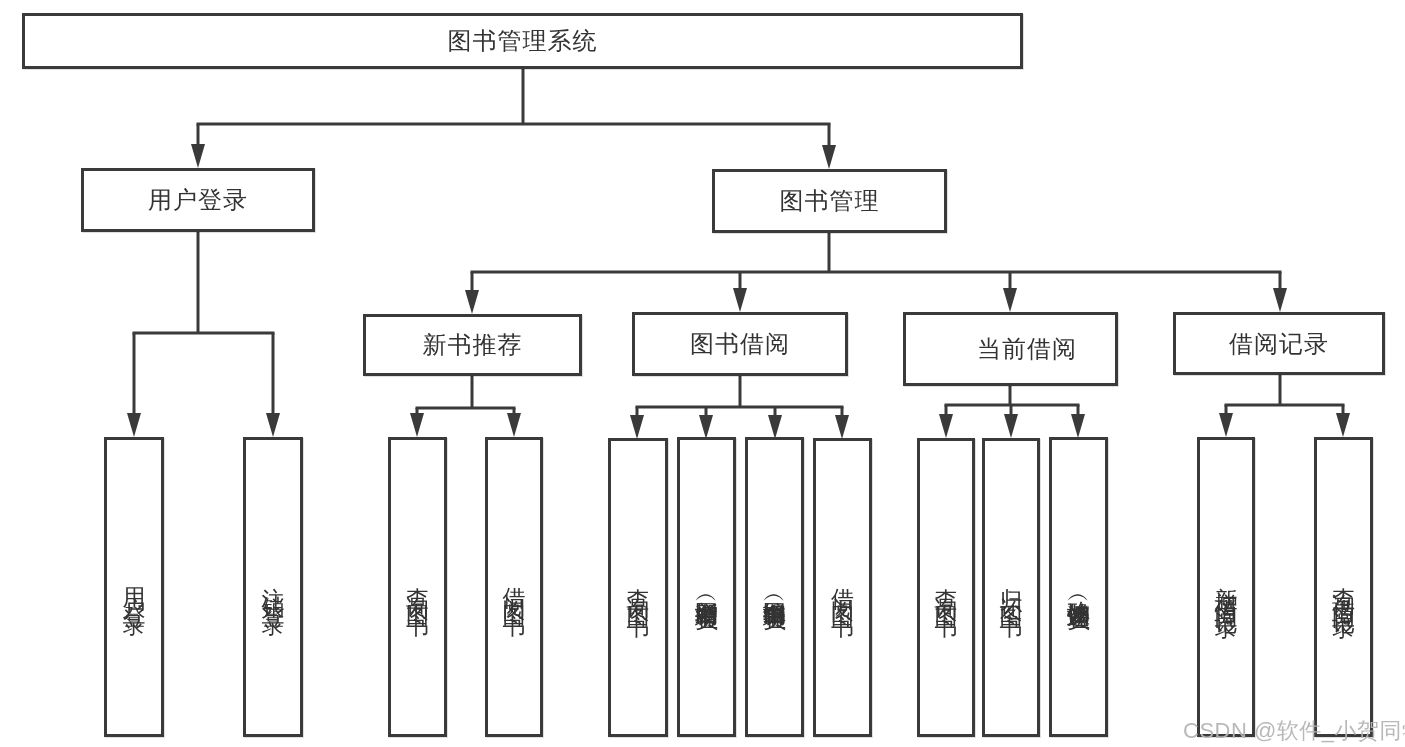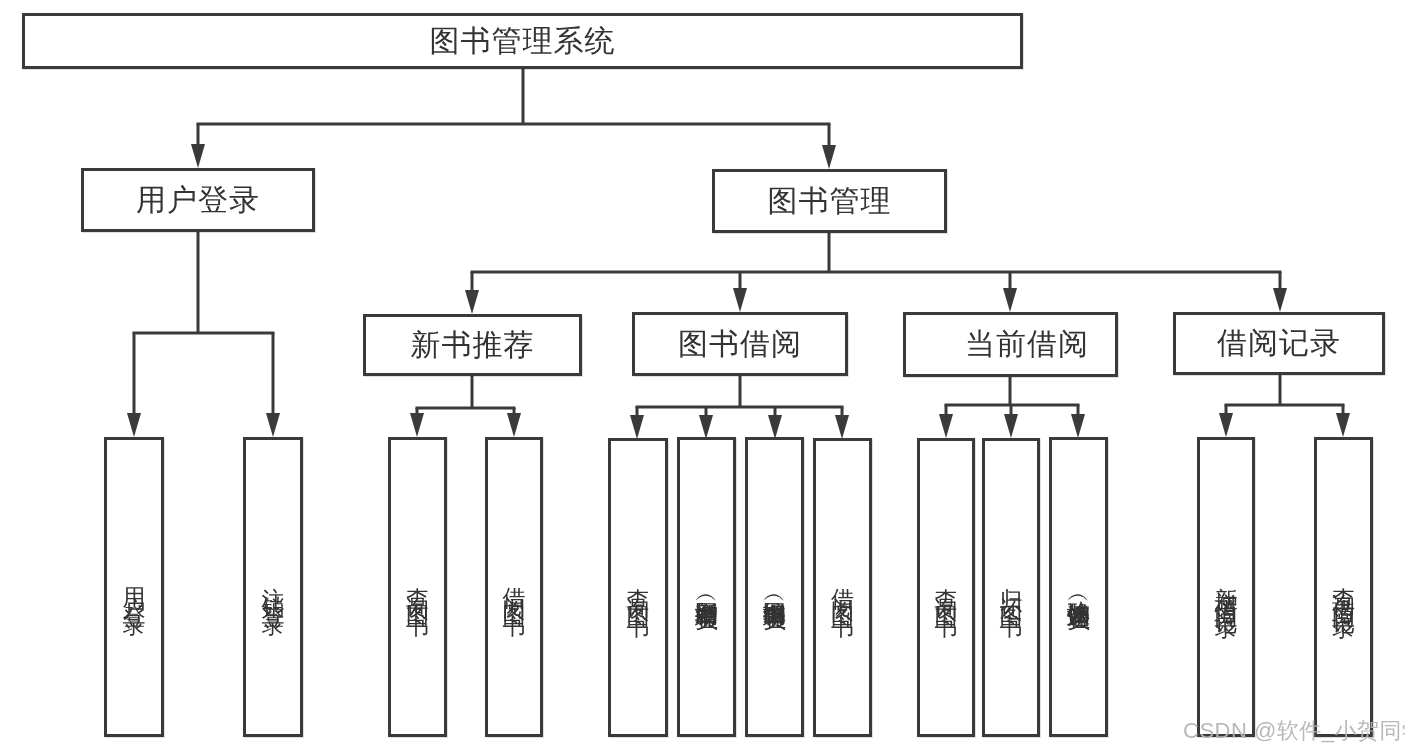--- a/index.html
+++ b/index.html
@@ -7,21 +7,21 @@
     position:relative; width:1405px; height:747px; background:#ffffff;
     font-family:"Liberation Sans", sans-serif; overflow:hidden;
   }
   svg.connectors { position:absolute; left:0; top:0; z-index:1; }
   .node {
     position:absolute; box-sizing:border-box; background:#ffffff;
     border:3px solid #3a3a3a; color:#333333;
     display:flex; align-items:center; justify-content:center;
     z-index:2; box-shadow:1px 1px 0 rgba(0,0,0,0.12);
   }
-  .h-node { font-size:30px; letter-spacing:1px; white-space:nowrap; }
+  .h-node { font-size:24px; letter-spacing:1px; white-space:nowrap; }
   .v-node {
     writing-mode:vertical-rl; text-orientation:mixed;
     font-size:23px; line-height:1;
   }
   .vs { letter-spacing:9px; }   
   .vm { letter-spacing:6px; }   
   .vl { letter-spacing:1px; }   
   .watermark {
     position:absolute; left:1183px; top:716px; z-index:5;
     font-size:22px; color:#b5b5b5; white-space:nowrap; letter-spacing:0.5px;
@@ -121,21 +121,21 @@
   <div class="node h-node" style="left:712px; top:169px; width:235px; height:64px;text-align:center;">
     <span>图书管理</span>
   </div>
 
   <div class="node h-node" style="left:363px; top:314px; width:219px; height:62px;">
     <span>新书推荐</span>
   </div>
   <div class="node h-node" style="left:632px; top:312px; width:216px; height:64px;">
     <span>图书借阅</span>
   </div>
-  <div class="node h-node" style="left:903px; top:312px; width:215px; height:65px;padding-left:33px;">
+  <div class="node h-node" style="left:903px; top:312px; width:215px; height:74px;padding-left:33px;">
     <span>当前借阅</span>
   </div>
   <div class="node h-node" style="left:1173px; top:312px; width:212px; height:63px;">
     <span>借阅记录</span>
   </div>
 
   <div class="node v-node vs" style="left:104px; top:437px; width:60px; height:300px;">
     <span>用户登录</span>
   </div>
   <div class="node v-node vs" style="left:243px; top:437px; width:60px; height:300px;">

